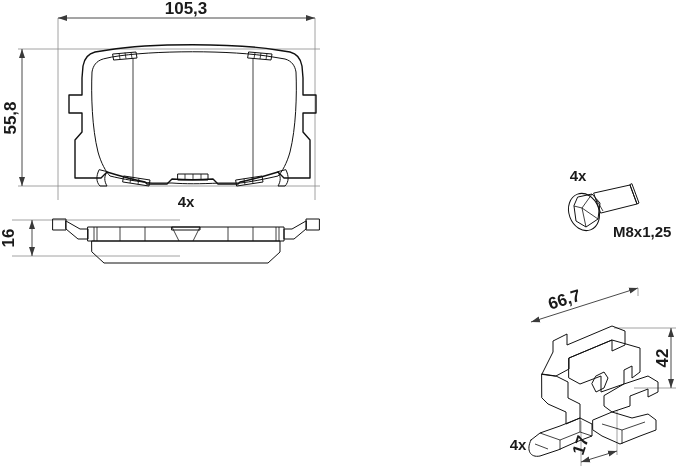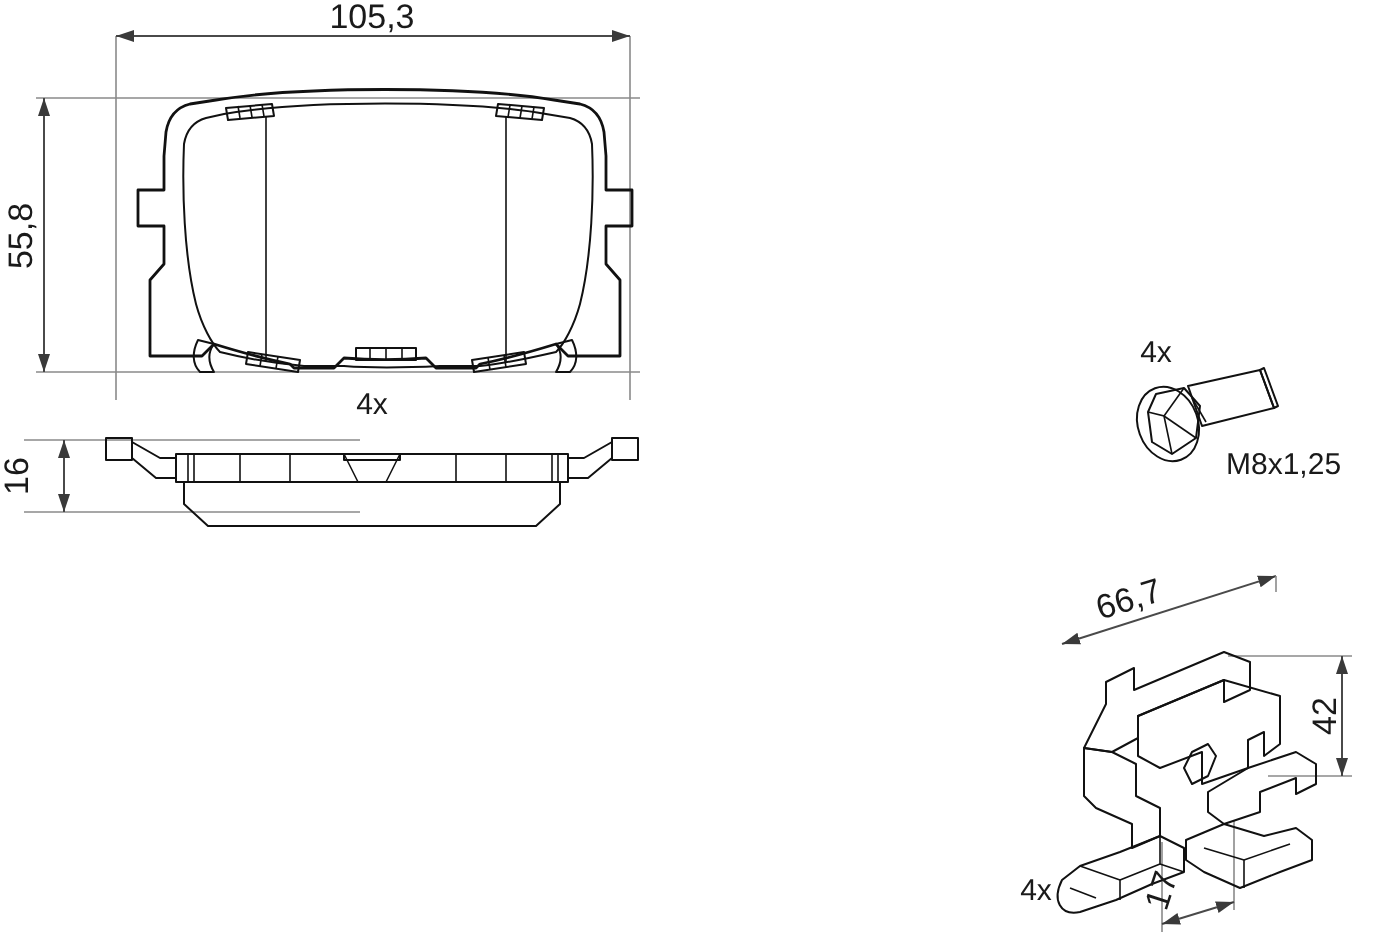--- a/index.html
+++ b/index.html
@@ -9,20 +9,21 @@
   }
   body {
     font-family: "Liberation Sans", sans-serif;
   }
   #sheet {
     position: relative;
     width: 688px;
     height: 474px;
     background: #ffffff;
     overflow: hidden;
+    font-weight: bold;
   }
   #sheet svg {
     position: absolute;
     left: 0;
     top: 0;
     width: 688px;
     height: 474px;
   }
   .dim-text {
     font-family: "Liberation Sans", sans-serif;

